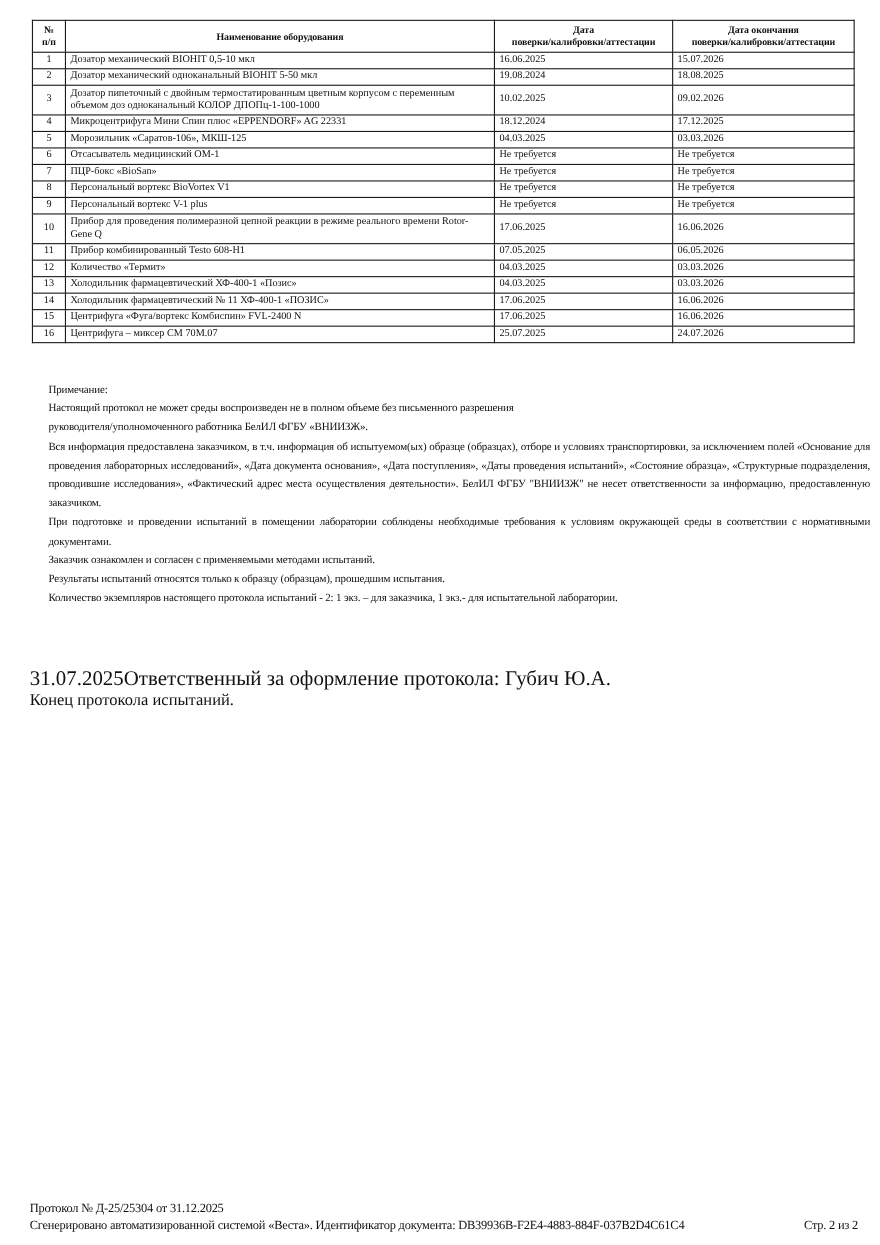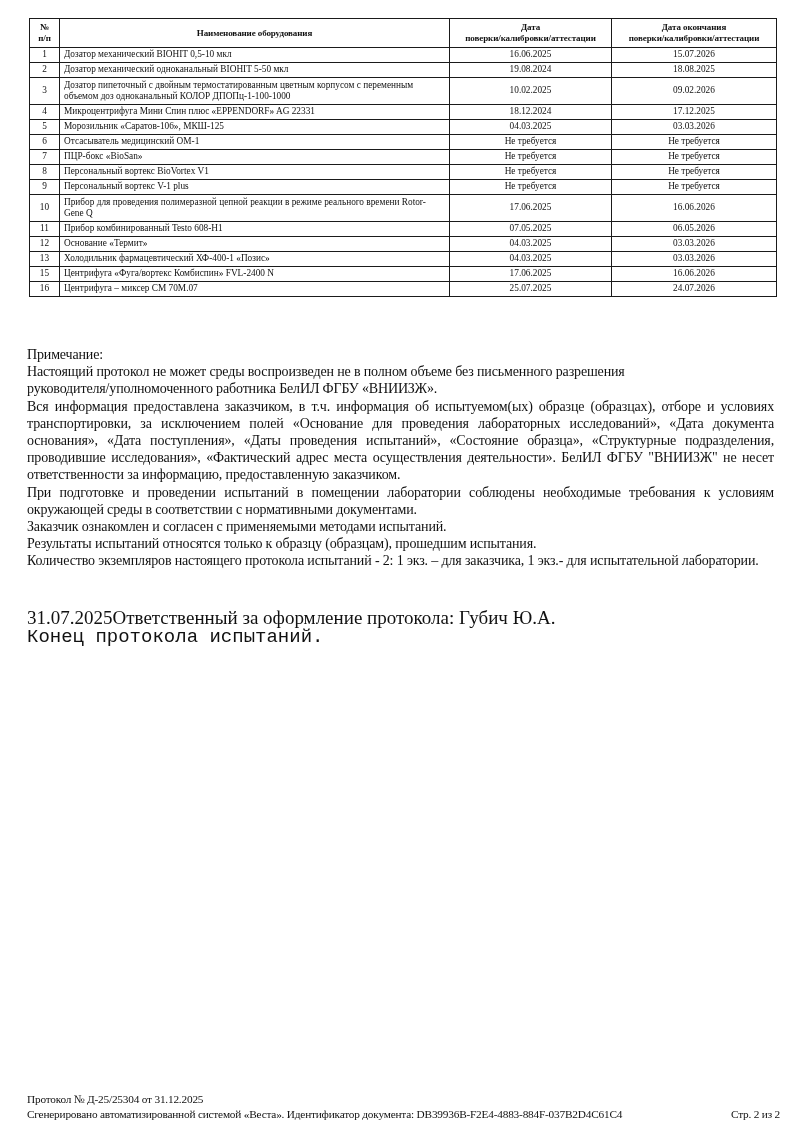--- a/index.html
+++ b/index.html
@@ -44,28 +44,28 @@
       letter-spacing: -0.1px;
     }
     table.equip td {
       height: 14px;
     }
     table.equip tr.tall td {
       height: 26px;
     }
     td.num { text-align: center; }
     td.name { text-align: left; margin-left: 15px; }
-    td.date { text-align: center; }
+    td.date { text-align: left; }
 
     .notes {
       position: absolute;
-      left: 27px;
+      left: 44px;
       top: 346px;
       width: 747px;
-      font-size: 14px;
+      font-size: 10px;
       line-height: 17.2px;
       letter-spacing: -0.15px;
     }
     .notes p {
       margin: 0;
     }
     .notes p.just {
       text-align: justify;
     }
     .sign-row {
@@ -75,23 +75,22 @@
       width: 747px;
       font-size: 19px;
       line-height: 17.2px;
       display: flex;
       justify-content: flex-start;
     }
     .end-line {
       position: absolute;
       left: 27px;
       top: 628px;
-      font-size: 19px;
+      font-size: 15px;
       line-height: 18px;
-      font-family: Liberation Mono, monospace;
     }
     .footer {
       position: absolute;
       left: 27px;
       top: 1092px;
       width: 753px;
       font-size: 11.3px;
       line-height: 14.5px;
       letter-spacing: -0.2px;
     }
@@ -182,29 +181,35 @@
         <td class="date">16.06.2026</td>
       </tr>
       <tr>
         <td class="num">11</td>
         <td class="name">Прибор комбинированный Testo 608-H1</td>
         <td class="date">07.05.2025</td>
         <td class="date">06.05.2026</td>
       </tr>
       <tr>
         <td class="num">12</td>
-        <td class="name">Основание «Термит»</td>
+        <td class="name">Количество «Термит»</td>
         <td class="date">04.03.2025</td>
         <td class="date">03.03.2026</td>
       </tr>
       <tr>
         <td class="num">13</td>
         <td class="name">Холодильник фармацевтический ХФ-400-1 «Позис»</td>
         <td class="date">04.03.2025</td>
         <td class="date">03.03.2026</td>
+      </tr>
+      <tr>
+        <td class="num">14</td>
+        <td class="name">Холодильник фармацевтический № 11 ХФ-400-1 «ПОЗИС»</td>
+        <td class="date">17.06.2025</td>
+        <td class="date">16.06.2026</td>
       </tr>
       <tr>
         <td class="num">15</td>
         <td class="name">Центрифуга «Фуга/вортекс Комбиспин» FVL-2400 N</td>
         <td class="date">17.06.2025</td>
         <td class="date">16.06.2026</td>
       </tr>
       <tr>
         <td class="num">16</td>
         <td class="name">Центрифуга – миксер СМ 70М.07</td>

